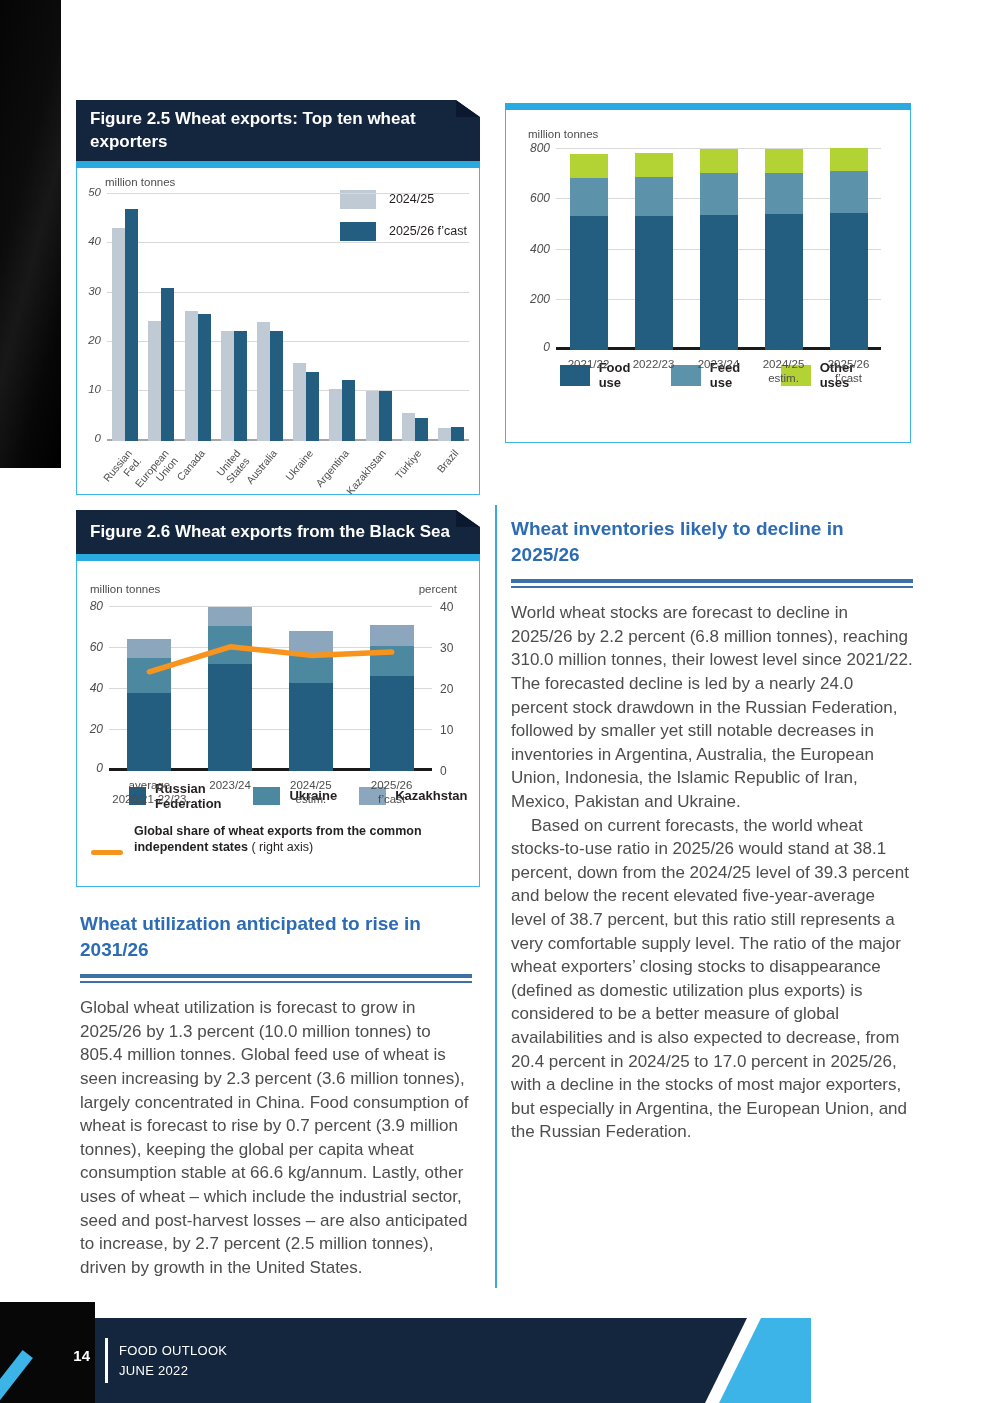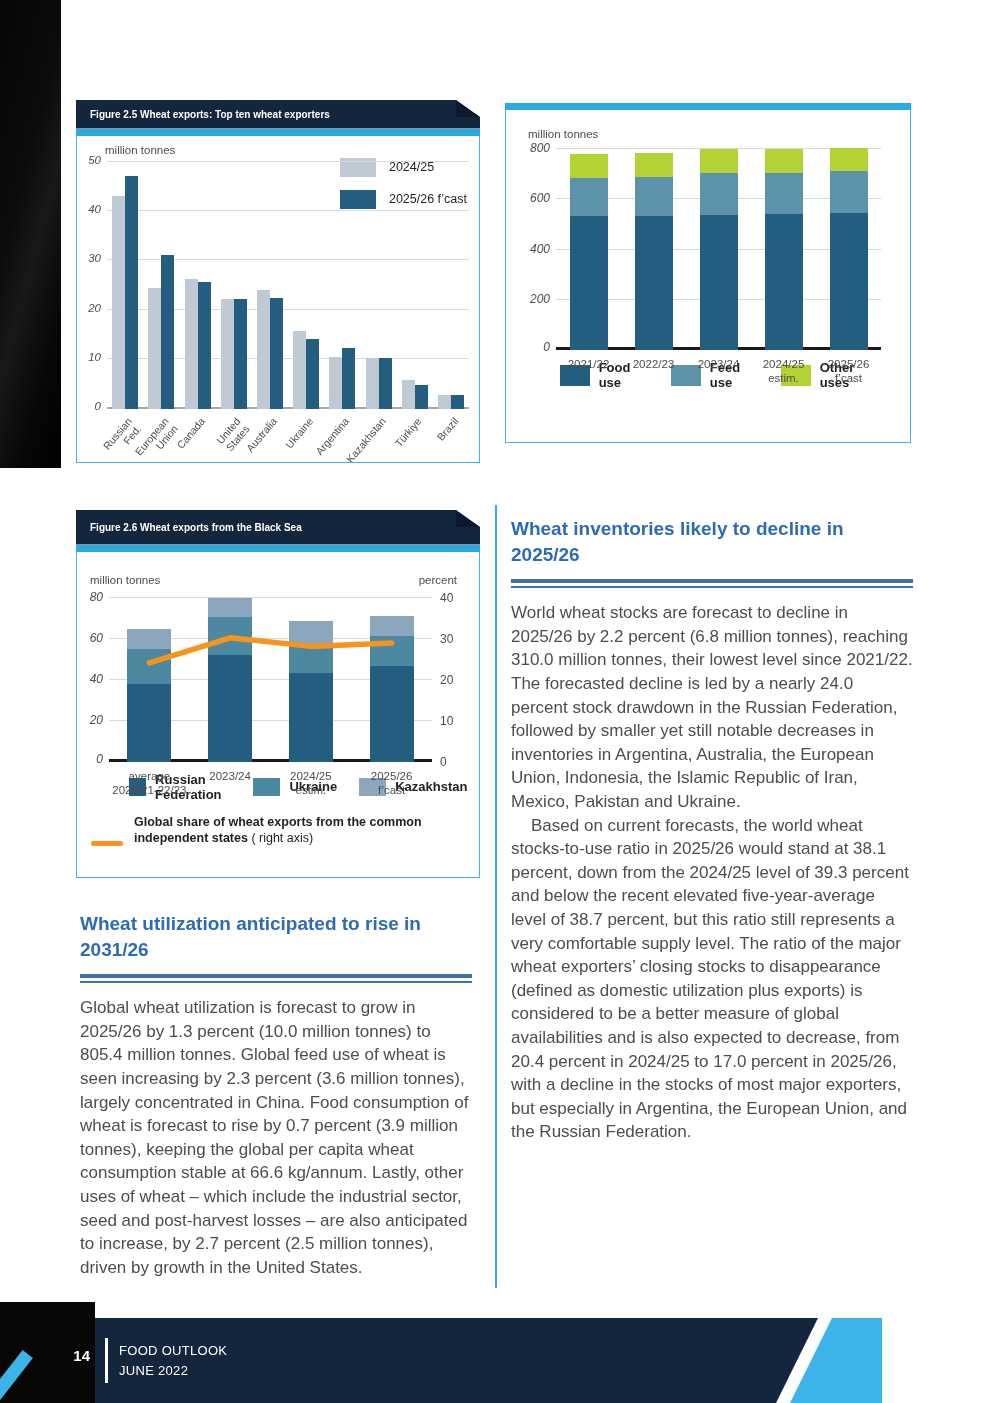--- a/index.html
+++ b/index.html
@@ -13,21 +13,21 @@
 
   
   .figure { position:absolute; }
   .fig25 { left:76px; top:100px;  width:404px; }
   .fig27 { left:505px; top:103px; width:406px; }
   .fig26 { left:76px; top:510px;  width:404px; }
   .fig-header { position:relative; background:#14263e; color:#fff;
     clip-path:polygon(0 0, calc(100% - 24px) 0, 100% 17px, 100% 100%, 0 100%); }
   .hdr-2 { padding:8px 14px 7px; }
   .hdr-1 { padding:11px 14px 10px; }
-  .fig-header h2 { font-size:10px; line-height:1.35; font-weight:bold; }
+  .fig-header h2 { font-size:17px; line-height:1.35; font-weight:bold; }
   .fold { position:absolute; top:0; right:0; width:24px; height:17px; background:#0a1830;
     clip-path:polygon(0 0, 100% 100%, 0 100%); }
   .fig-rule { height:7px; background:#29abe2; }
   .fig-body { position:relative; background:#fff; border:1px solid #3fb6e8; border-top:none; overflow:hidden; }
   .fig25 .fig-body { height:327px; padding:8px 8px 0 8px; }
   .fig27 .fig-body { height:333px; padding:18px 9px 0 10px; }
   .fig26 .fig-body { height:326px; padding:22px 8px 0 8px; }
 
   .axis-unit { font-size:11.5px; color:#4d4d4f; }
   .fig25 .axis-unit { margin-left:20px; height:16px; }
@@ -85,21 +85,21 @@
   .right-col { left:511px; top:516px; width:402px; }
   .section-heading { color:#2d6cb4; font-size:19px; font-weight:bold; line-height:1.35; margin-bottom:12px; }
   .heading-rule { border-top:4px solid #3d6fa8; border-bottom:2px solid #3d6fa8; height:9px; margin-bottom:13px; }
   .text-col p { font-size:17px; line-height:23.6px; color:#4d4d4f; }
   .text-col p.indent { text-indent:20px; }
 
   
   .footer-black { position:absolute; left:0; top:1302px; width:95px; height:101px; background:#070707; overflow:hidden; }
   .footer-black .sliver { position:absolute; left:-8px; bottom:-36px; width:13px; height:95px; background:#3cb4e8; transform:rotate(38deg); }
   .page-num { position:absolute; right:5px; top:45px; color:#fff; font-weight:bold; font-size:15px; }
-  .footer-bar { position:absolute; left:95px; top:1318px; width:787px; height:85px; background:#14263e; overflow:hidden; }
+  .footer-bar { position:absolute; left:95px; top:1318px; width:716px; height:85px; background:#14263e; overflow:hidden; }
   .footer-gap  { position:absolute; left:0; right:0; top:0; bottom:0; background:#fff;
     clip-path:polygon(calc(100% - 64px) 0, 100% 0, 100% 100%, calc(100% - 106px) 100%); }
   .footer-cyan { position:absolute; left:0; right:0; top:0; bottom:0; background:#3cb4e8;
     clip-path:polygon(calc(100% - 50px) 0, 100% 0, 100% 100%, calc(100% - 92px) 100%); }
   .footer-vline { position:absolute; left:10px; top:20px; width:3px; height:45px; background:#fff; }
   .footer-text { position:absolute; left:24px; top:23px; color:#fff; font-size:13px; line-height:1.5; letter-spacing:0.3px; }
 </style>
 </head>
 <body>
 

